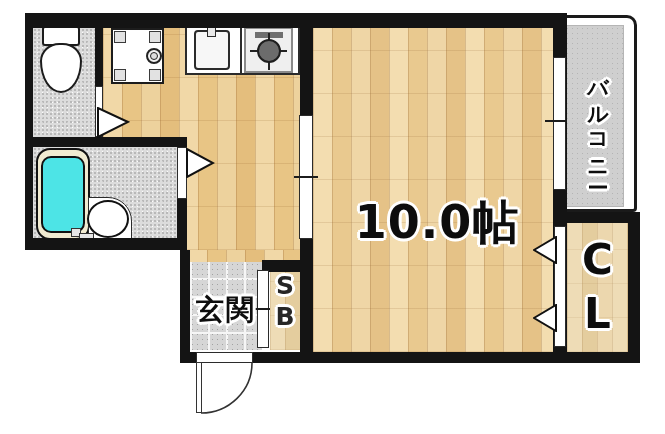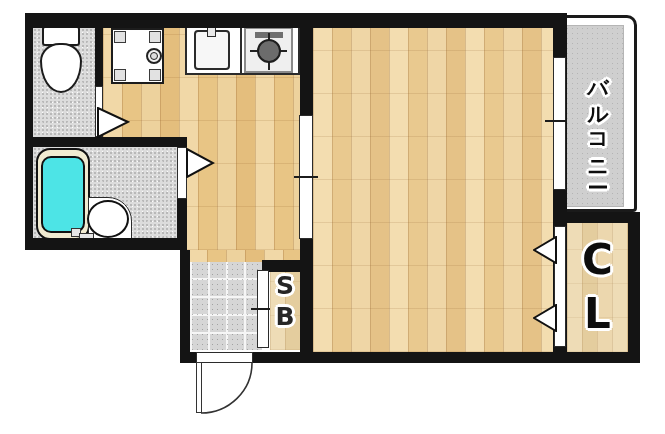--- a/index.html
+++ b/index.html
@@ -183,20 +183,22 @@
   <svg class="arrow" style="left:186px;top:148px;" width="29" height="30" viewBox="0 0 29 30">
     <polygon points="1,1 1,29 27,15" fill="#fff" stroke="#111" stroke-width="2"></polygon>
   </svg>
   <svg class="arrow" style="left:533px;top:236px;" width="24" height="28" viewBox="0 0 24 28">
     <polygon points="23,1 23,27 1,14" fill="#fff" stroke="#111" stroke-width="2"></polygon>
   </svg>
   <svg class="arrow" style="left:533px;top:304px;" width="24" height="28" viewBox="0 0 24 28">
     <polygon points="23,1 23,27 1,14" fill="#fff" stroke="#111" stroke-width="2"></polygon>
   </svg>
 
+  <div id="label-main-2" class="halo">10.0帖</div>
+  <div id="label-genkan" class="halo">玄関</div>
   <div id="label-sb" class="halo">
     <span style="position:static;display:block;">S</span>
     <span style="position:static;display:block;">B</span>
   </div>
   <div id="label-cl" class="halo">
     <span style="position:static;display:block;">C</span>
     <span style="position:static;display:block;">L</span>
   </div>
   <div id="label-balcony" class="halo">バルコニー</div>
 

